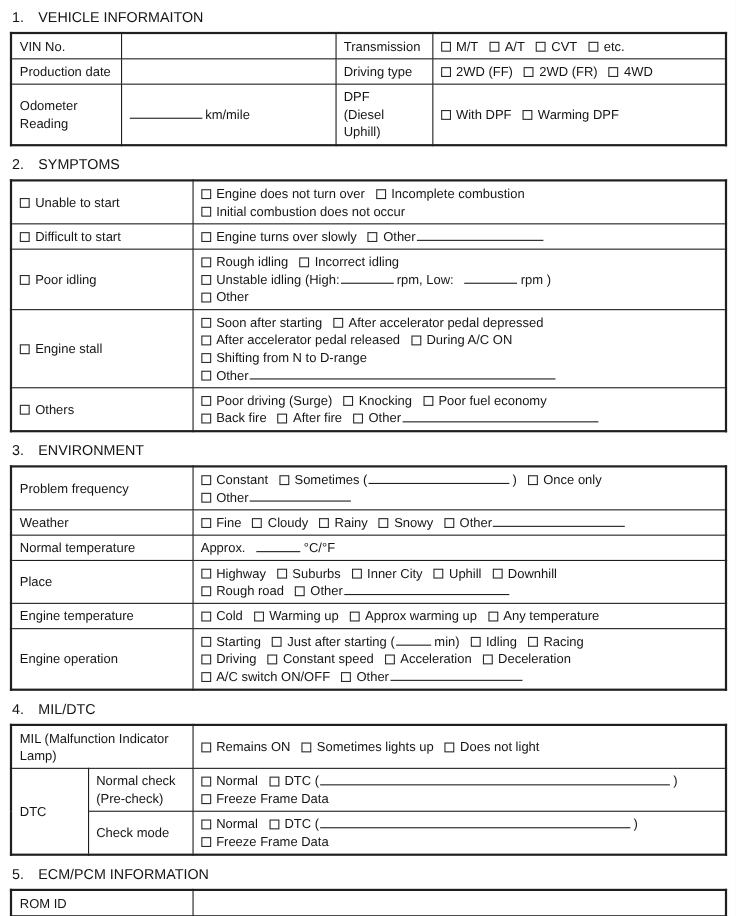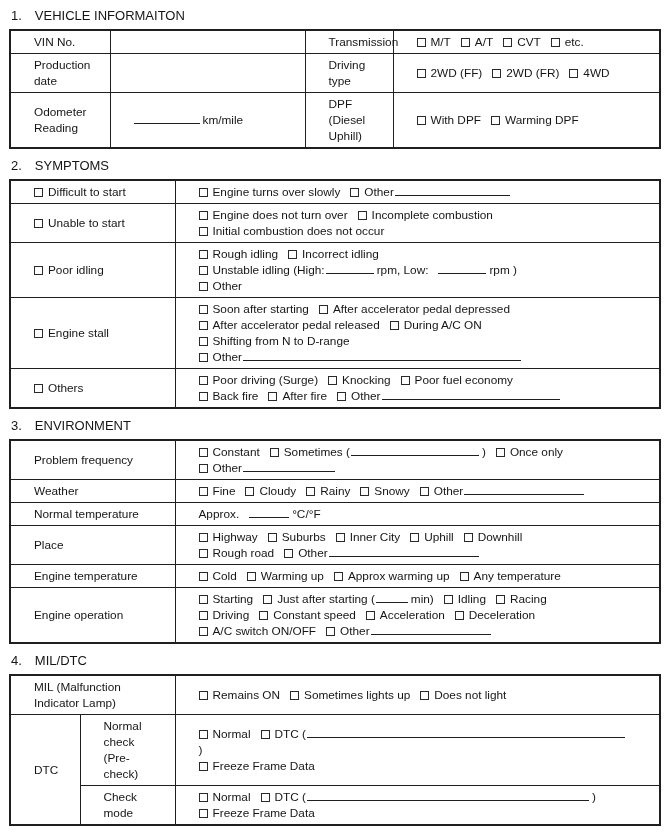--- a/index.html
+++ b/index.html
@@ -2,21 +2,21 @@
 <html><head>
 <meta charset="utf-8">
 <style>
   *{box-sizing:border-box;}
   html,body{margin:0;padding:0;background:#e8e8e8;}
   body{font-family:"Liberation Sans","DejaVu Sans",sans-serif;color:#151515;}
   .page{width:669px;height:833px;margin:0 auto;background:#ffffff;padding:6px 8px 0 9px;overflow:hidden;}
   .sec-h{display:flex;gap:13px;font-size:13px;line-height:15px;margin:9px 0 6px 2px;}
   .sec-h.first{margin-top:2px;}
   table.tbl{border-collapse:collapse;width:652px;table-layout:fixed;border:2px solid #1f1f1f;margin:0;}
-  .tbl td{border:1px solid #1f1f1f;padding:3px 23px;font-size:11.8px;line-height:16px;vertical-align:middle;margin-top:37px;}
+  .tbl td{border:1px solid #1f1f1f;padding:3px 7px;font-size:11.8px;line-height:16px;vertical-align:middle;margin-top:37px;}
   .tc{text-align:left;}
   .cbi{display:inline-block;white-space:nowrap;margin-right:10px;}
   .cbi.tight{margin-right:1px;}
   .cb{display:inline-block;width:9px;height:9px;border:1px solid #2a2a2a;margin-right:5px;vertical-align:-1px;background:#fff;}
   .seg-txt{margin-right:10px;}
   .seg-txt.tight{margin-right:1px;}
   .blank{display:inline-block;border-bottom:1px solid #1f1f1f;height:12px;margin-right:3px;}
   .dpf-cell{padding:2px 2px;}
 </style>
 </head>
@@ -64,26 +64,26 @@
     <span>2.</span>
     <span>SYMPTOMS</span>
   </div>
   <table class="tbl">
     <colgroup>
         <col style="width:165px">
         <col>
       </colgroup>
     <tbody>
         <tr>
+      <td><span class="cbi"><span class="cb"></span><span>Unable to start</span></span></td>
+      <td><span class="cbi"><span class="cb"></span><span>Engine does not turn over</span></span><span class="cbi"><span class="cb"></span><span>Incomplete combustion</span></span><br><span class="cbi"><span class="cb"></span><span>Initial combustion does not occur</span></span></td>
+    </tr>
+    <tr>
       <td><span class="cbi"><span class="cb"></span><span>Difficult to start</span></span></td>
       <td><span class="cbi"><span class="cb"></span><span>Engine turns over slowly</span></span><span class="cbi tight"><span class="cb"></span><span>Other</span></span><span class="blank" style="width: 115px;"></span></td>
-    </tr>
-    <tr>
-      <td><span class="cbi"><span class="cb"></span><span>Unable to start</span></span></td>
-      <td><span class="cbi"><span class="cb"></span><span>Engine does not turn over</span></span><span class="cbi"><span class="cb"></span><span>Incomplete combustion</span></span><br><span class="cbi"><span class="cb"></span><span>Initial combustion does not occur</span></span></td>
     </tr>
     <tr>
       <td><span class="cbi"><span class="cb"></span><span>Poor idling</span></span></td>
       <td><span class="cbi"><span class="cb"></span><span>Rough idling</span></span><span class="cbi"><span class="cb"></span><span>Incorrect idling</span></span><br><span class="cbi tight"><span class="cb"></span><span>Unstable idling (High:</span></span><span class="blank" style="width: 48px;"></span><span class="seg-txt">rpm, Low:</span><span class="blank" style="width: 48px;"></span><span class="seg-txt tight">rpm )</span><br><span class="cbi"><span class="cb"></span><span>Other</span></span></td>
     </tr>
     <tr>
       <td><span class="cbi"><span class="cb"></span><span>Engine stall</span></span></td>
       <td><span class="cbi"><span class="cb"></span><span>Soon after starting</span></span><span class="cbi"><span class="cb"></span><span>After accelerator pedal depressed</span></span><br><span class="cbi"><span class="cb"></span><span>After accelerator pedal released</span></span><span class="cbi"><span class="cb"></span><span>During A/C ON</span></span><br><span class="cbi"><span class="cb"></span><span>Shifting from N to D-range</span></span><br><span class="cbi tight"><span class="cb"></span><span>Other</span></span><span class="blank" style="width: 278px;"></span></td>
     </tr>
     <tr>

